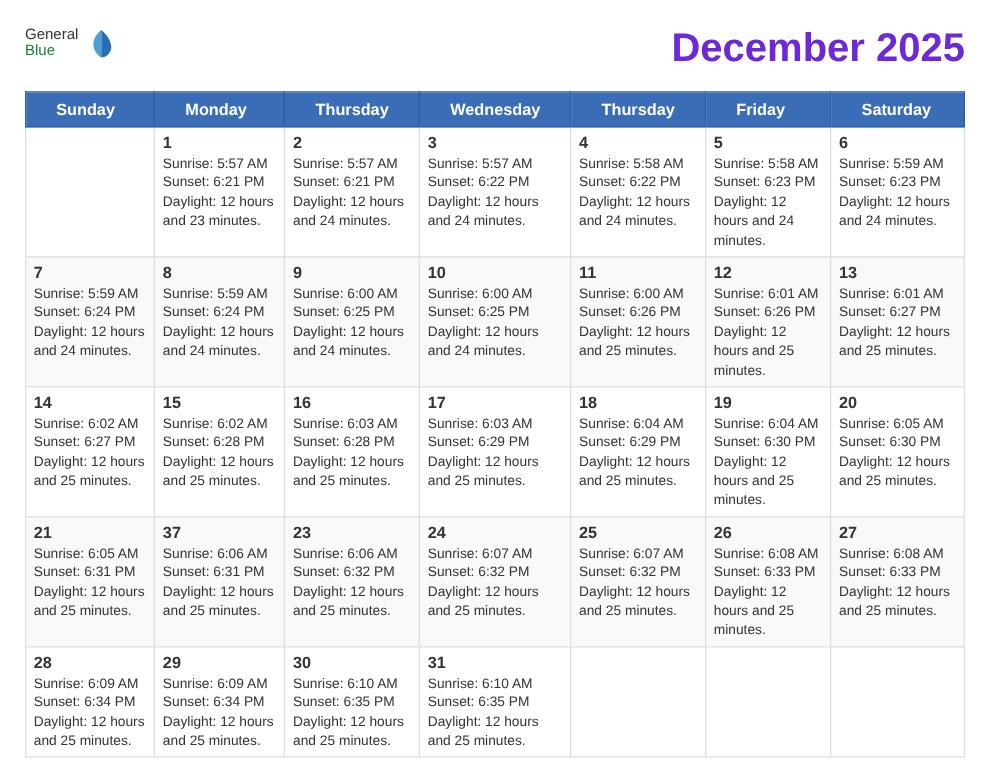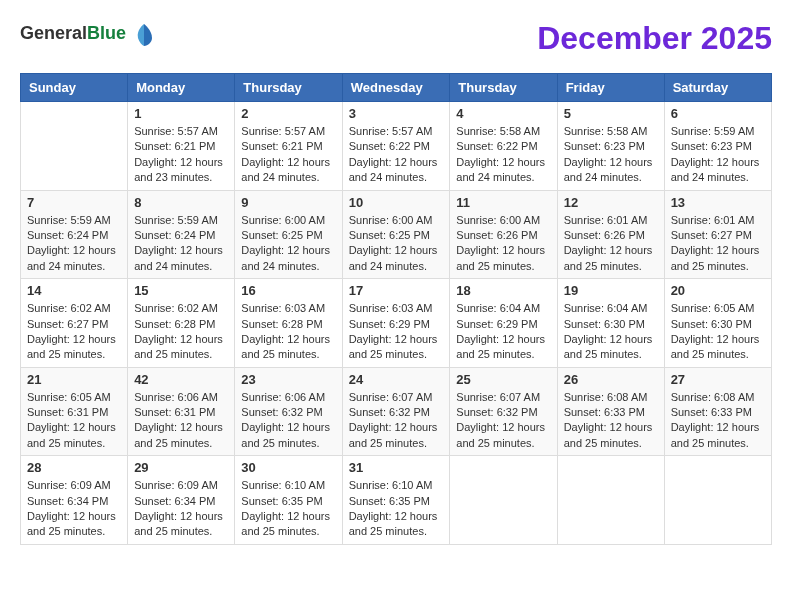--- a/index.html
+++ b/index.html
@@ -15,23 +15,23 @@
       justify-content: space-between;
       align-items: flex-start;
       margin-bottom: 16px;
     }
     .logo {
       display: flex;
       align-items: center;
     }
     .logo-text {
       display: flex;
-      flex-direction: row;
-      font-size: 18px;
-      font-weight: bold;
+      flex-direction: column;
+      font-size: 12px;
+      font-weight: normal;
       line-height: 1.1;
     }
     .logo-general { color: #333; }
     .logo-blue { color: #15803d; }
     .logo-icon {
       width: 28px;
       height: 28px;
       margin-left: 4px;
     }
     .title-block {
@@ -48,21 +48,21 @@
     }
     .calendar {
       width: 100%;
       border-collapse: collapse;
       border: 1px solid #ccc;
     }
     .calendar th {
       background-color: #3a6db5;
       color: #fff;
       text-align: left;
-      padding: 6px 8px;
+      padding: 6px 24px;
       font-size: 13px;
       border: 1px solid #2a5da5;
     }
     .calendar td {
       vertical-align: top;
       padding: 4px 6px;
       border: 1px solid #ddd;
       font-size: 11px;
       color: #333;
       width: 108px;
@@ -205,21 +205,21 @@
           <span class="day-number">20</span>
           <div class="day-info">Sunrise: 6:05 AM<br>Sunset: 6:30 PM<br>Daylight: 12 hours and 25 minutes.</div>
         </td>
       </tr>
       <tr>
         <td>
           <span class="day-number">21</span>
           <div class="day-info">Sunrise: 6:05 AM<br>Sunset: 6:31 PM<br>Daylight: 12 hours and 25 minutes.</div>
         </td>
         <td>
-          <span class="day-number">42</span>
+          <span class="day-number">37</span>
           <div class="day-info">Sunrise: 6:06 AM<br>Sunset: 6:31 PM<br>Daylight: 12 hours and 25 minutes.</div>
         </td>
         <td>
           <span class="day-number">23</span>
           <div class="day-info">Sunrise: 6:06 AM<br>Sunset: 6:32 PM<br>Daylight: 12 hours and 25 minutes.</div>
         </td>
         <td>
           <span class="day-number">24</span>
           <div class="day-info">Sunrise: 6:07 AM<br>Sunset: 6:32 PM<br>Daylight: 12 hours and 25 minutes.</div>
         </td>

